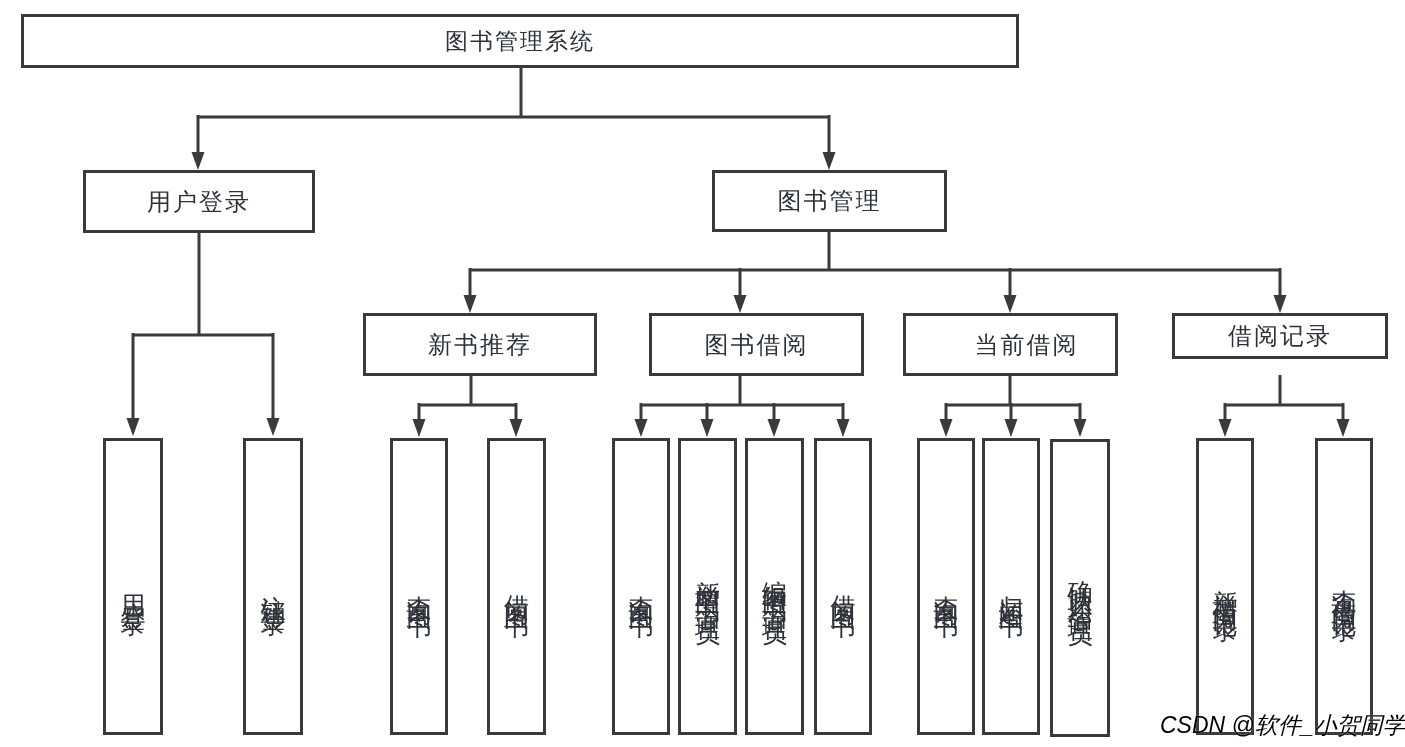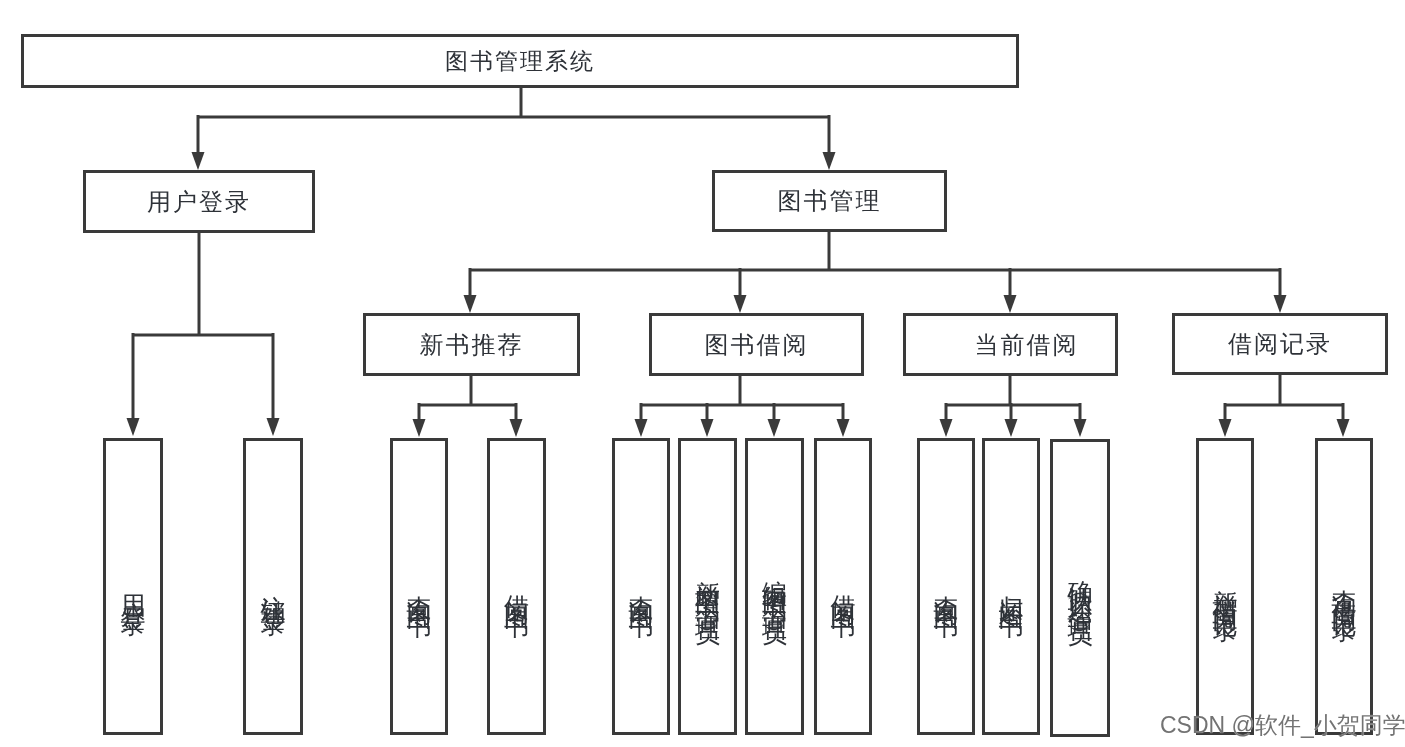--- a/index.html
+++ b/index.html
@@ -17,22 +17,23 @@
     color:#2e3238;
   }
   .node.h span{font-size:24px;letter-spacing:2px;white-space:nowrap;}
   .node.root span{font-size:23px;}
   .node.leaf span{
     writing-mode:vertical-rl;text-orientation:mixed;
     font-size:25px;letter-spacing:6px;line-height:1;
   }
   .watermark{
     position:absolute;z-index:3;left:1160px;top:710px;
-    font-size:23px;color:#737373;white-space:nowrap;
+    font-size:23px;color:#000000;white-space:nowrap;
     text-shadow:0 0 1px #ffffff;
+    font-style:italic;
   }
 </style>
 </head>
 <body>
 
 <div class="canvas">
 
   <svg class="wires" width="1405" height="747" viewBox="0 0 1405 747">
     <g stroke="#3a3a3a" stroke-width="3" fill="none">
 
@@ -92,41 +93,41 @@
       <polygon points="767.5,419 780.5,419 774,437"></polygon>
       <polygon points="836.5,419 849.5,419 843,437"></polygon>
       <polygon points="939.5,419 952.5,419 946,437"></polygon>
       <polygon points="1004.5,419 1017.5,419 1011,437"></polygon>
       <polygon points="1073.5,419 1086.5,419 1080,437"></polygon>
       <polygon points="1218.5,419 1231.5,419 1225,437"></polygon>
       <polygon points="1336.5,419 1349.5,419 1343,437"></polygon>
     </g>
   </svg>
 
-  <div class="node h root" style="left:21px;top:14px;width:998px;height:54px;margin-top:20px;">
+  <div class="node h root" style="left:21px;top:14px;width:998px;height:54px;">
     <span>图书管理系统</span>
   </div>
 
   <div class="node h" style="left:83px;top:170px;width:232px;height:63px;">
     <span>用户登录</span>
   </div>
   <div class="node h" style="left:712px;top:170px;width:235px;height:62px;">
     <span>图书管理</span>
   </div>
 
-  <div class="node h" style="left:363px;top:313px;width:217px;height:63px;">
+  <div class="node h" style="left:363px;top:313px;width:234px;height:63px;">
     <span>新书推荐</span>
   </div>
   <div class="node h" style="left:649px;top:313px;width:215px;height:63px;">
     <span>图书借阅</span>
   </div>
   <div class="node h" style="left:903px;top:313px;width:215px;height:63px;padding-left:32px;">
     <span>当前借阅</span>
   </div>
-  <div class="node h" style="left:1172px;top:313px;width:216px;height:62px;">
+  <div class="node h" style="left:1172px;top:313px;width:216px;height:46px;">
     <span>借阅记录</span>
   </div>
 
   <div class="node leaf" style="left:103px;top:438px;width:60px;height:297px;">
     <span>用户登录</span>
   </div>
   <div class="node leaf" style="left:243px;top:438px;width:60px;height:297px;">
     <span>注销登录</span>
   </div>
 

